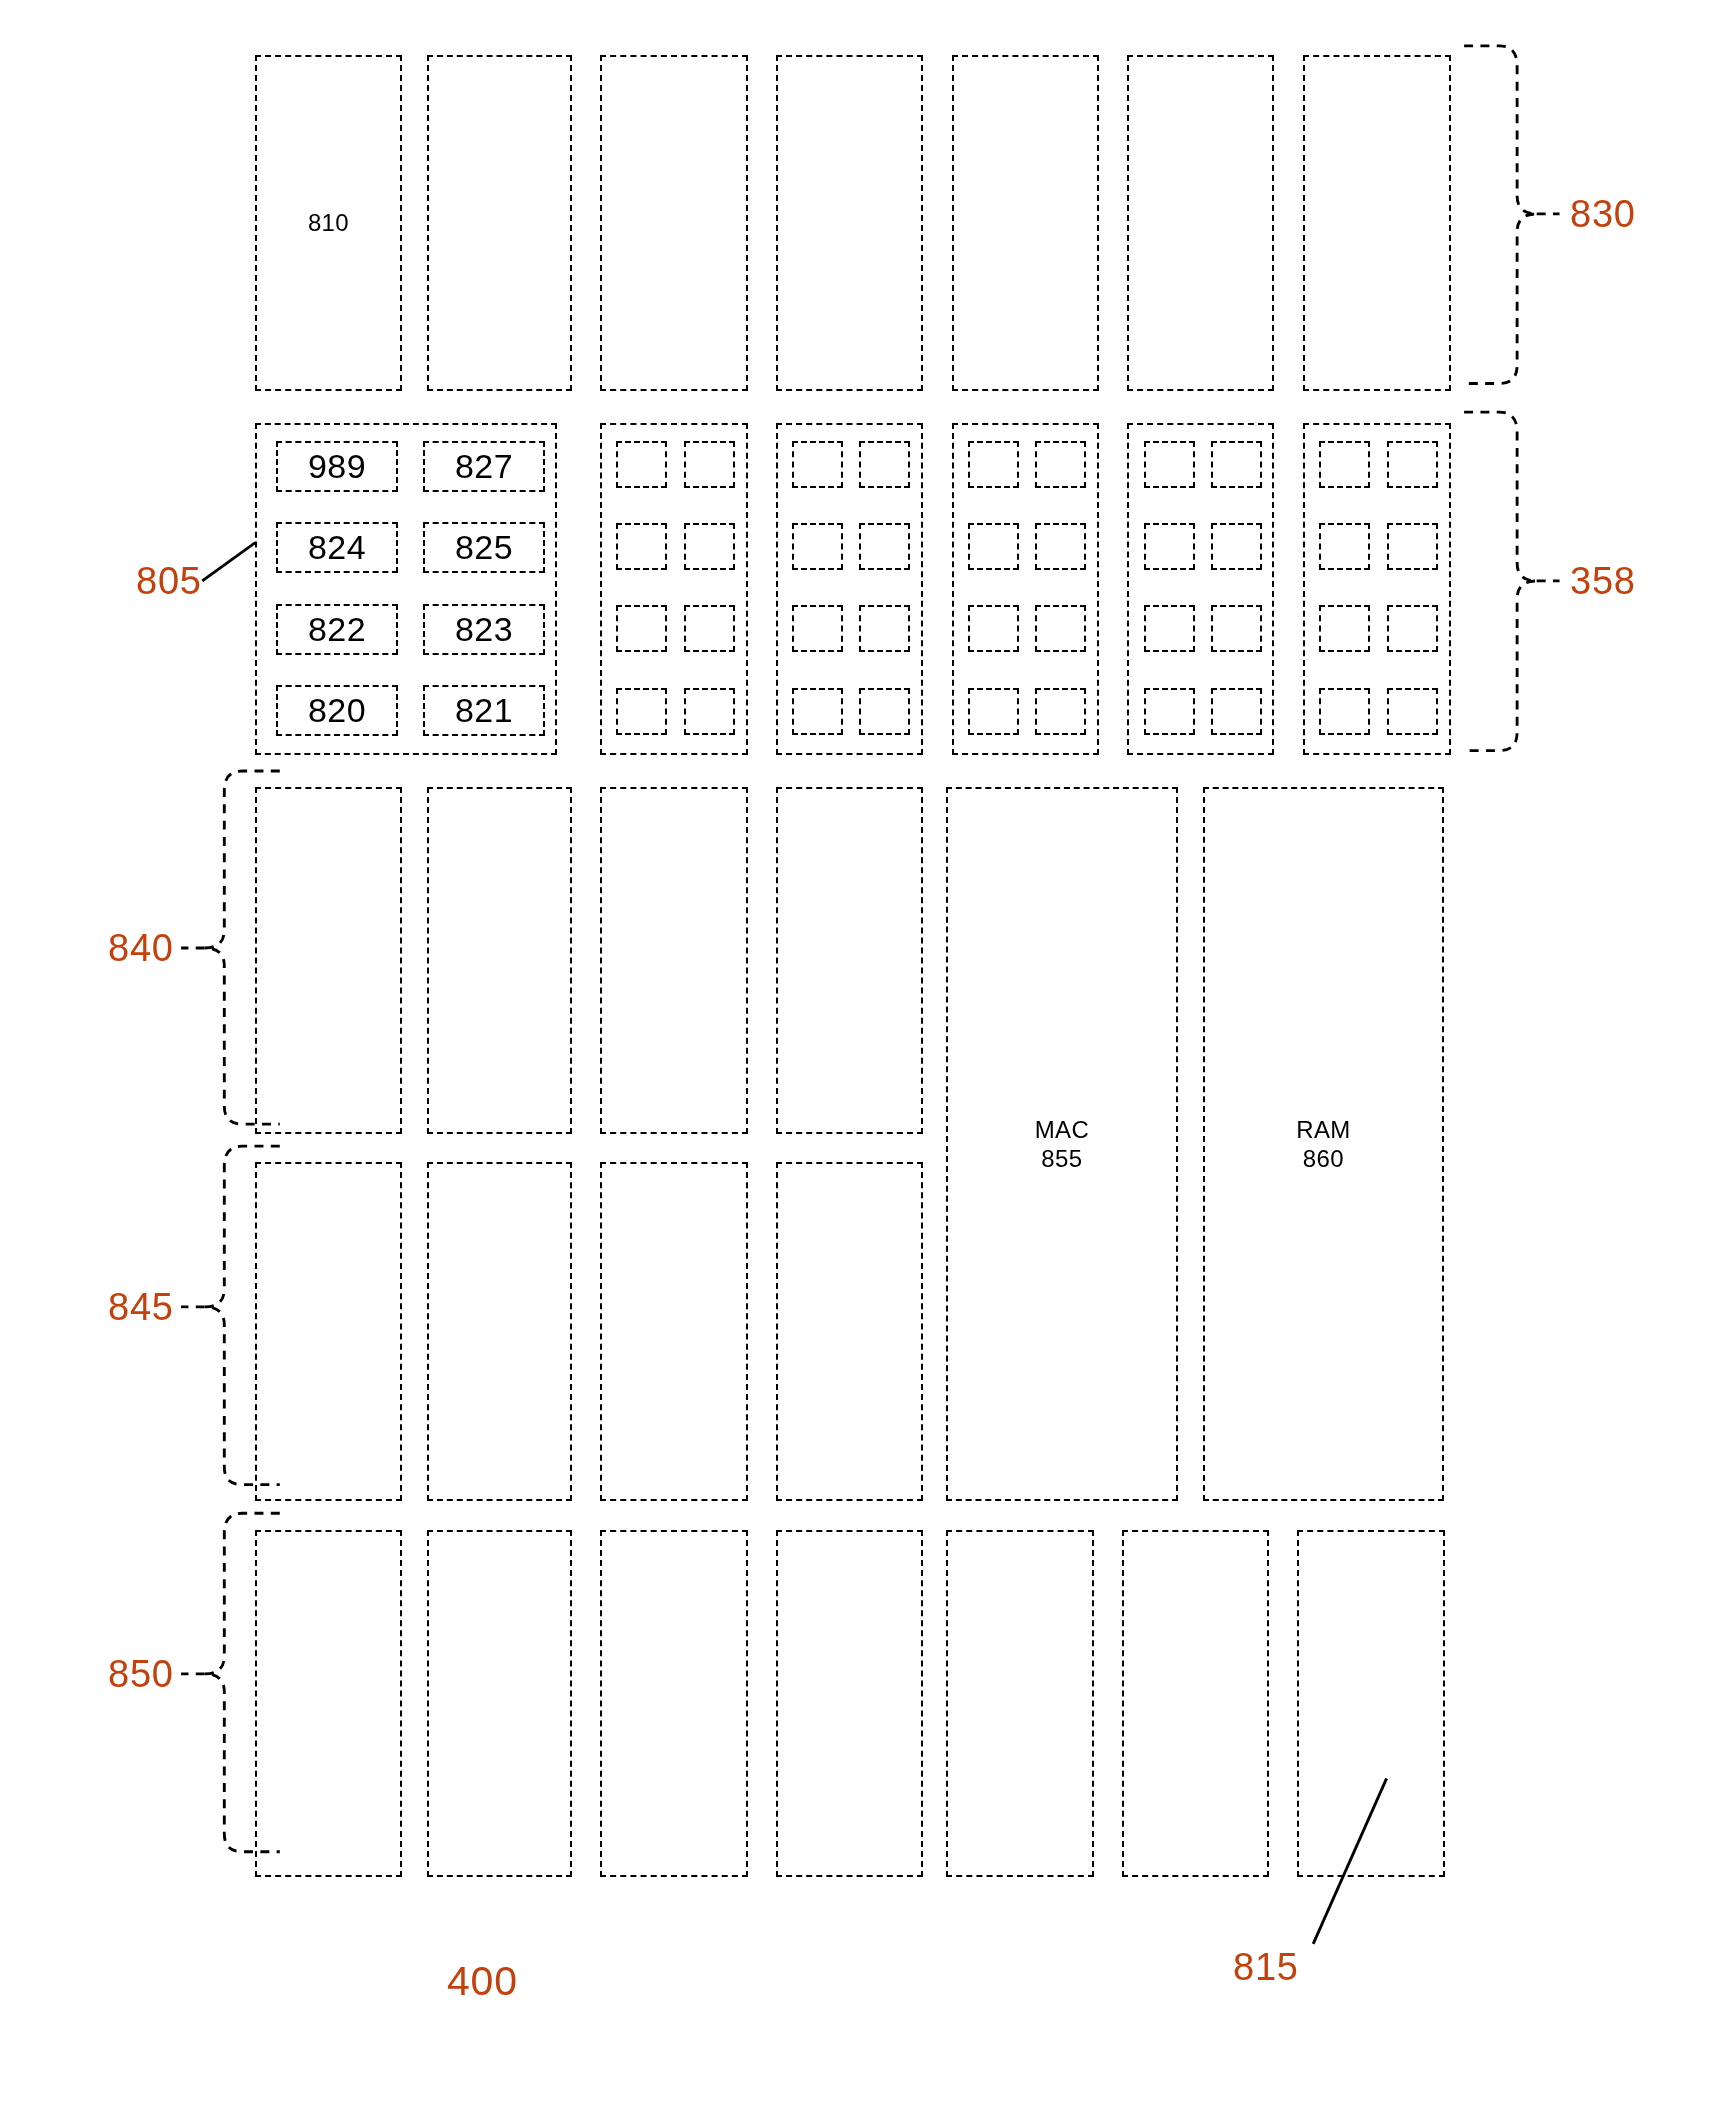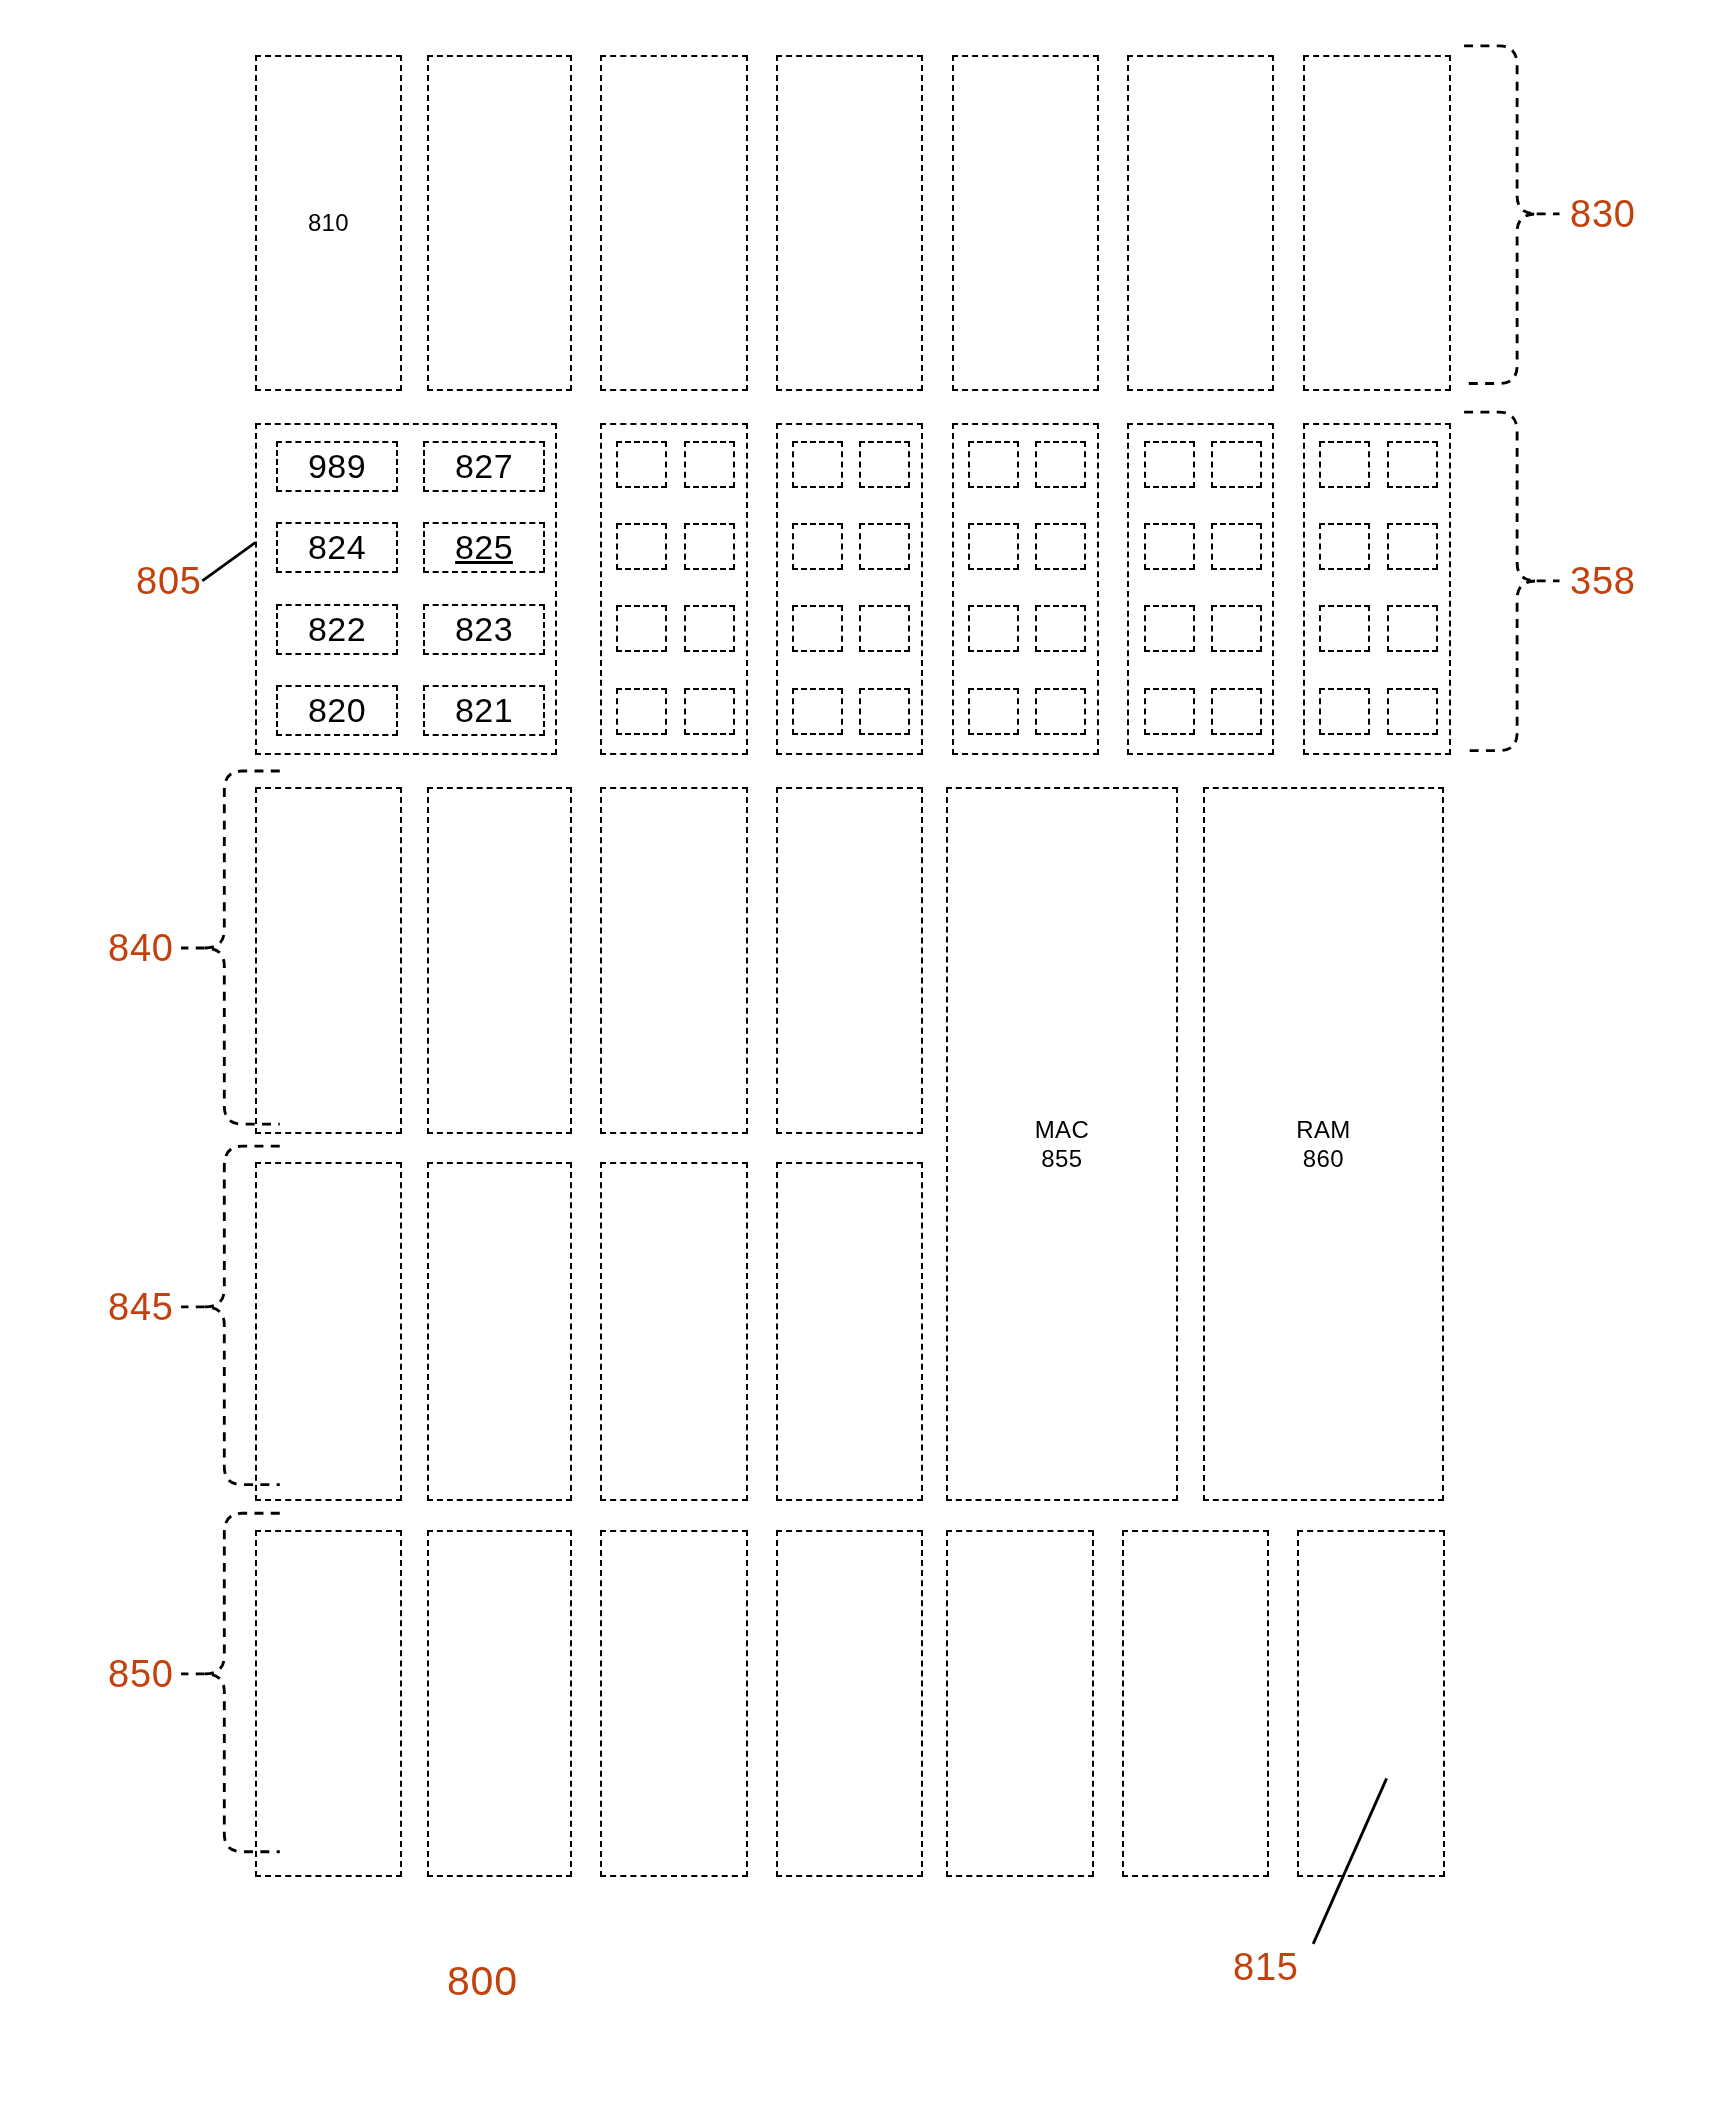--- a/index.html
+++ b/index.html
@@ -109,21 +109,21 @@
   <div class="cell" style="left:276px; top:441px; width:122px; height:51px;">
     <span class="cell-text">989</span>
   </div>
   <div class="cell" style="left:423px; top:441px; width:122px; height:51px;">
     <span class="cell-text">827</span>
   </div>
 
   <div class="cell" style="left:276px; top:522px; width:122px; height:51px;">
     <span class="cell-text">824</span>
   </div>
-  <div class="cell" style="left:423px; top:522px; width:122px; height:51px;text-decoration:underline;">
+  <div class="cell" style="left:423px; top:522px; width:122px; height:51px;">
     <span class="cell-text">825</span>
   </div>
 
   <div class="cell" style="left:276px; top:604px; width:122px; height:51px;">
     <span class="cell-text">822</span>
   </div>
   <div class="cell" style="left:423px; top:604px; width:122px; height:51px;">
     <span class="cell-text">823</span>
   </div>
 
@@ -263,16 +263,16 @@
     <line x1="1610" y1="2383" x2="1700" y2="2180" stroke="#000" stroke-width="3.5"></line>
   </svg>
 
   <div class="ref" style="left:1570px; top:193px;">830</div>
   <div class="ref" style="left:1570px; top:560px;">358</div>
   <div class="ref" style="left:136px; top:560px;">805</div>
   <div class="ref" style="left:108px; top:927px;">840</div>
   <div class="ref" style="left:108px; top:1286px;">845</div>
   <div class="ref" style="left:108px; top:1653px;">850</div>
   <div class="ref" style="left:1233px; top:1946px;">815</div>
-  <div class="ref" style="left:447px; top:1958px; font-size:41px;">800</div>
+  <div class="ref" style="left:447px; top:1958px; font-size:41px;">400</div>
 
 </div>
 
 
 </body></html>

